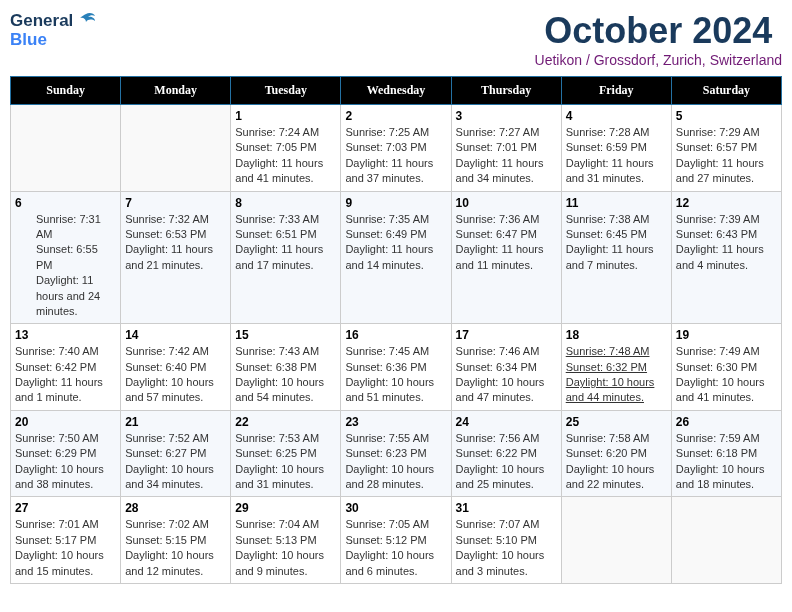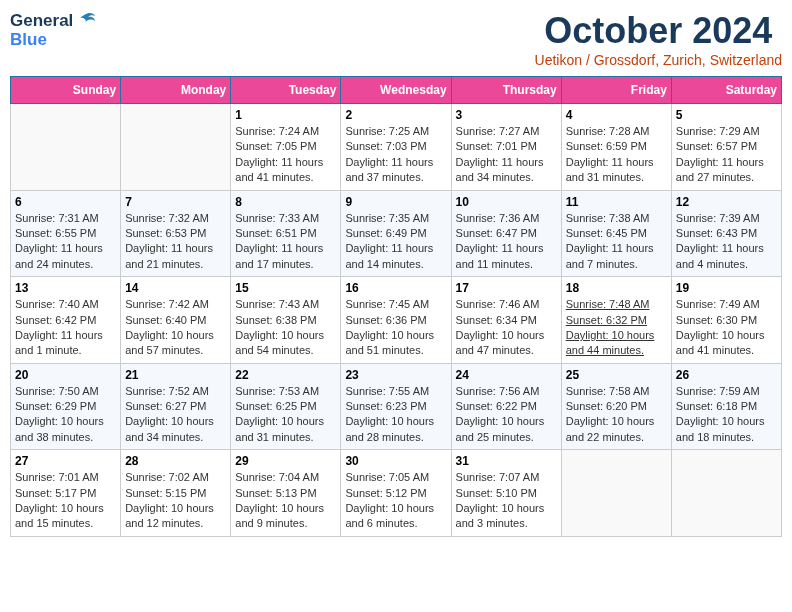--- a/index.html
+++ b/index.html
@@ -29,35 +29,36 @@
     .title-section {
       text-align: center;
     }
     .month-title {
       font-size: 36px;
       font-weight: bold;
       color: #1a3a5c;
     }
     .location-title {
       font-size: 14px;
-      color: #c2410c;
+      color: #701a75;
     }
     table {
       width: 100%;
       border-collapse: collapse;
       font-size: 11px;
     }
     thead tr th {
-      background: #ec4899;
+      background: #000000;
       color: #fff;
       padding: 6px 4px;
-      text-align: right;
+      text-align: center;
       font-size: 12px;
       font-weight: bold;
       border: 1px solid #2471a3;
+      font-family: Liberation Serif, serif;
     }
     tbody tr td {
       border: 1px solid #ccc;
       padding: 4px;
       vertical-align: top;
       width: 14.28%;
       min-height: 80px;
       background: #fff;
     }
     tbody tr:nth-child(even) td {
@@ -147,21 +148,21 @@
         <td>
           <span class="day-number">5</span>
           <div class="day-info" style="white-space: pre-line;">Sunrise: 7:29 AM
 Sunset: 6:57 PM
 Daylight: 11 hours and 27 minutes.</div>
         </td>
       </tr>
       <tr>
         <td>
           <span class="day-number">6</span>
-          <div class="day-info" style="white-space: pre-line;">Sunrise: 7:31 AM
+          <div class="day-info" style="white-space: pre-line; margin-left: 21px;">Sunrise: 7:31 AM
 Sunset: 6:55 PM
 Daylight: 11 hours and 24 minutes.</div>
         </td>
         <td>
           <span class="day-number">7</span>
           <div class="day-info" style="white-space: pre-line;">Sunrise: 7:32 AM
 Sunset: 6:53 PM
 Daylight: 11 hours and 21 minutes.</div>
         </td>
         <td>

